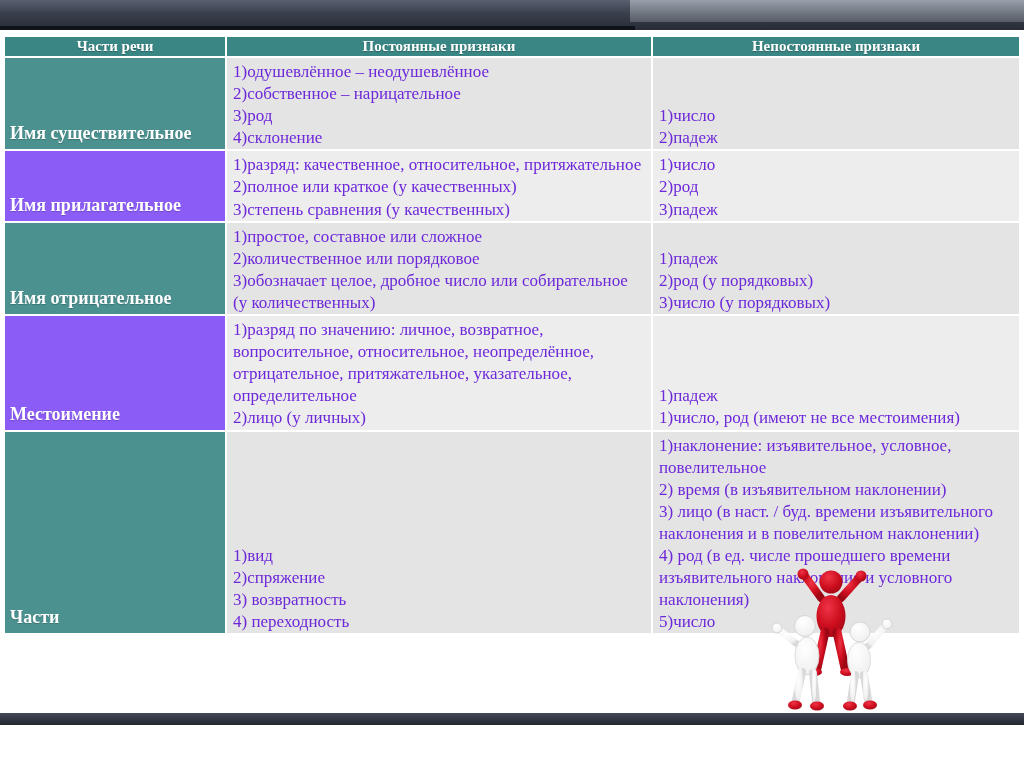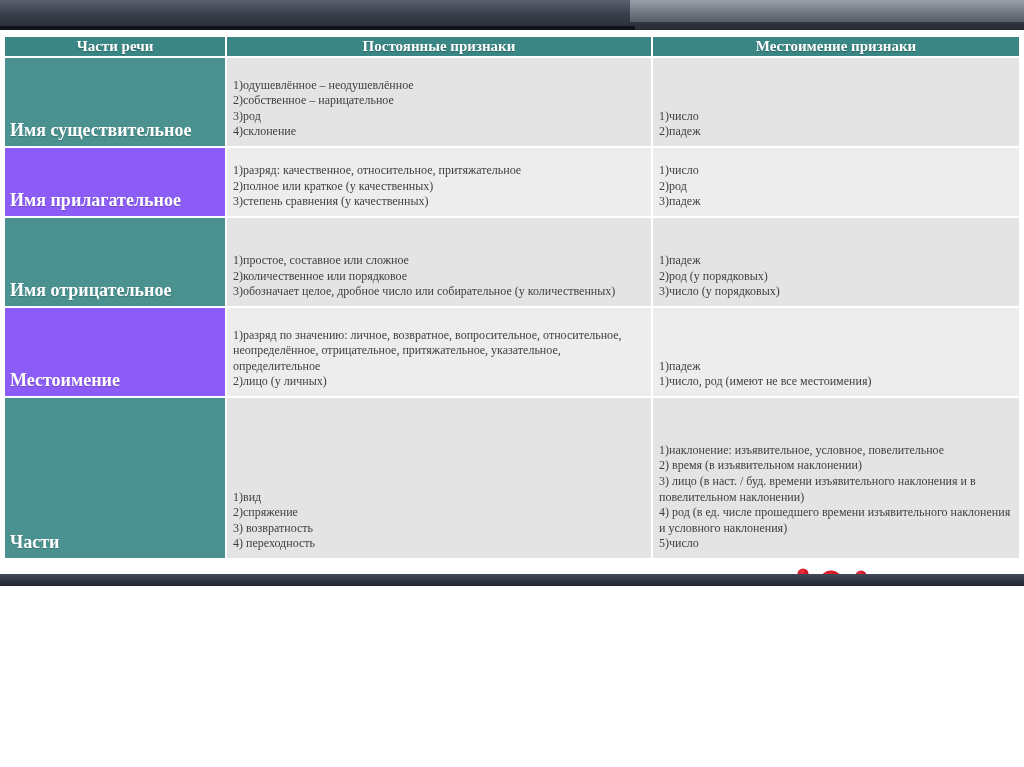--- a/index.html
+++ b/index.html
@@ -4,21 +4,21 @@
 <style>
   html, body {
     margin: 0; padding: 0;
     width: 1024px; height: 767px;
     background: #ffffff;
     font-family: "Liberation Serif", serif;
     overflow: hidden;
   }
   .slide {
     position: relative;
-    width: 1024px; height: 586px;
+    width: 1024px; height: 725px;
     background: #ffffff;
     overflow: hidden;
   }
   
   .top-bar {
     position: absolute; top: 0; left: 0;
     width: 1024px; height: 30px;
     background: linear-gradient(to bottom, #5a6070 0%, #3a3f4c 45%, #262b36 100%);
   }
   .top-bar::before {        
@@ -64,25 +64,25 @@
     font-weight: bold;
     font-size: 18px;
     vertical-align: bottom;
     padding: 2px 2px 5px 5px;
     text-shadow: 0 1px 1px rgba(0,0,0,0.2);
     margin-top: 32px;
   }
   tr.even td.part { background: #8b5cf6; }
   td.feat {
     background: #e4e4e4;
-    color: #404040;
-    font-size: 12px;
+    color: #6d28d9;
+    font-size: 17px;
     line-height: 1.3;
     vertical-align: bottom;
-    padding: 3px 8px 6px 6px;
+    padding: 3px 8px 0 6px;
     white-space: pre-line;
   }
   tr.even td.feat { background: #ededed; }
   tr.r1 { height: 88px; }
   tr.r2 { height: 68px; }
   tr.r3 { height: 88px; }
   tr.r4 { height: 88px; }
   tr.r5 { height: 160px; }
   
   .figures {
@@ -101,21 +101,21 @@
   <table class="pos-table">
     <colgroup>
         <col class="c1">
         <col class="c2">
         <col class="c3">
       </colgroup>
     <thead>
       <tr>
         <th>Части речи</th>
         <th>Постоянные признаки</th>
-        <th>Местоимение признаки</th>
+        <th>Непостоянные признаки</th>
       </tr>
     </thead>
     <tbody>
       <tr class="r1 odd">
         <td class="part">Имя существительное</td>
         <td class="feat">1)одушевлённое – неодушевлённое
 2)собственное – нарицательное
 3)род
 4)склонение</td>
         <td class="feat">1)число

